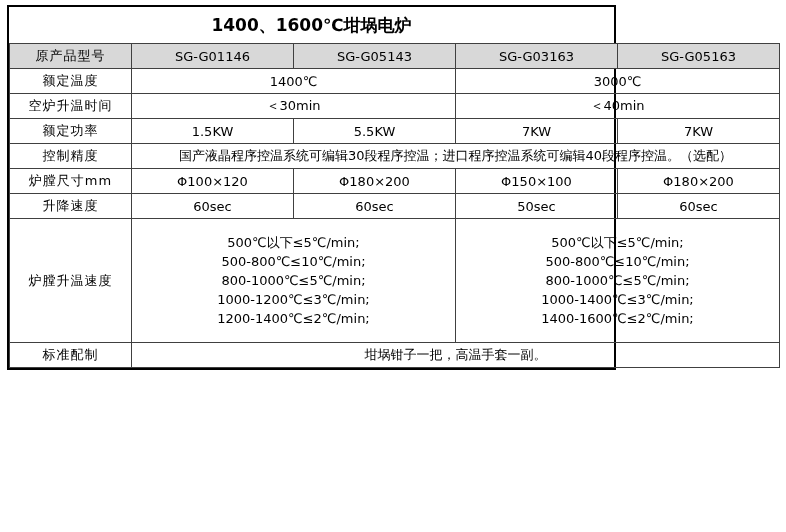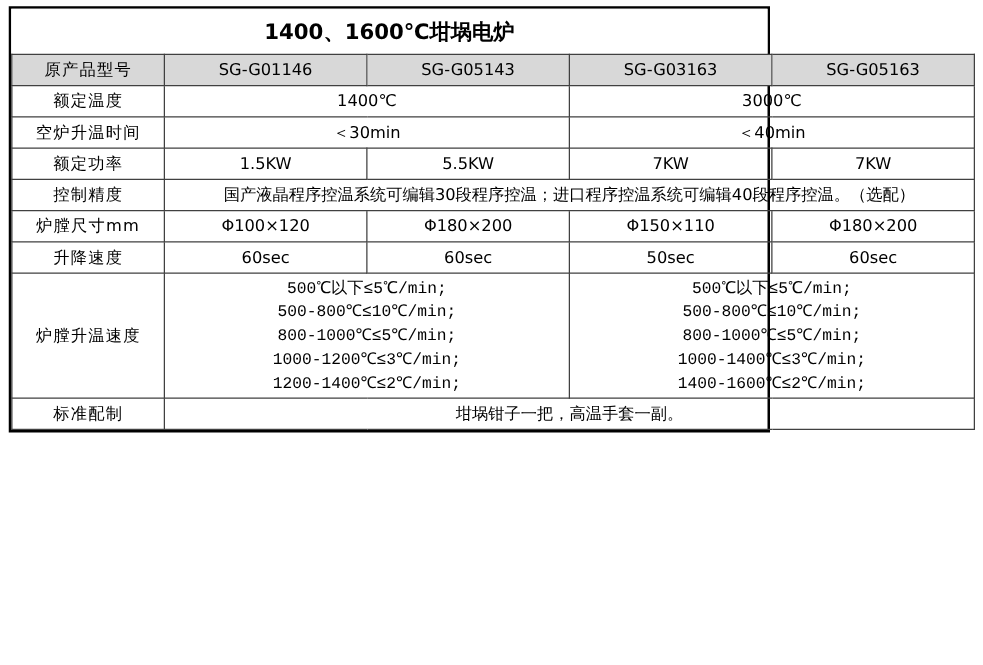--- a/index.html
+++ b/index.html
@@ -46,22 +46,21 @@
   }
   table.spec td.label-cell {
     letter-spacing: 1px;
   }
   table.spec td.shaded {
     background: #d8d8d8;
   }
   table.spec td.multiline {
     white-space: pre-line;
     line-height: 19px;
-    padding: 2px 3px;
-    font-family: Liberation Mono, monospace;
+    padding: 14px 3px;
   }
   table.spec td.wrap {
     white-space: normal;
   }
 </style>
 </head>
 <body>
 
 <div class="page">
   <div class="table-wrap">
@@ -100,21 +99,21 @@
             <td colspan="1" class="value-cell">7KW</td>
           </tr>
           <tr>
             <td class="label-cell">控制精度</td>
             <td colspan="4" class="value-cell wrap">国产液晶程序控温系统可编辑30段程序控温；进口程序控温系统可编辑40段程序控温。（选配）</td>
           </tr>
           <tr>
             <td class="label-cell">炉膛尺寸mm</td>
             <td colspan="1" class="value-cell">Φ100×120</td>
             <td colspan="1" class="value-cell">Φ180×200</td>
-            <td colspan="1" class="value-cell">Φ150×110</td>
+            <td colspan="1" class="value-cell">Φ150×100</td>
             <td colspan="1" class="value-cell">Φ180×200</td>
           </tr>
           <tr>
             <td class="label-cell">升降速度</td>
             <td colspan="1" class="value-cell">60sec</td>
             <td colspan="1" class="value-cell">60sec</td>
             <td colspan="1" class="value-cell">50sec</td>
             <td colspan="1" class="value-cell">60sec</td>
           </tr>
           <tr>

